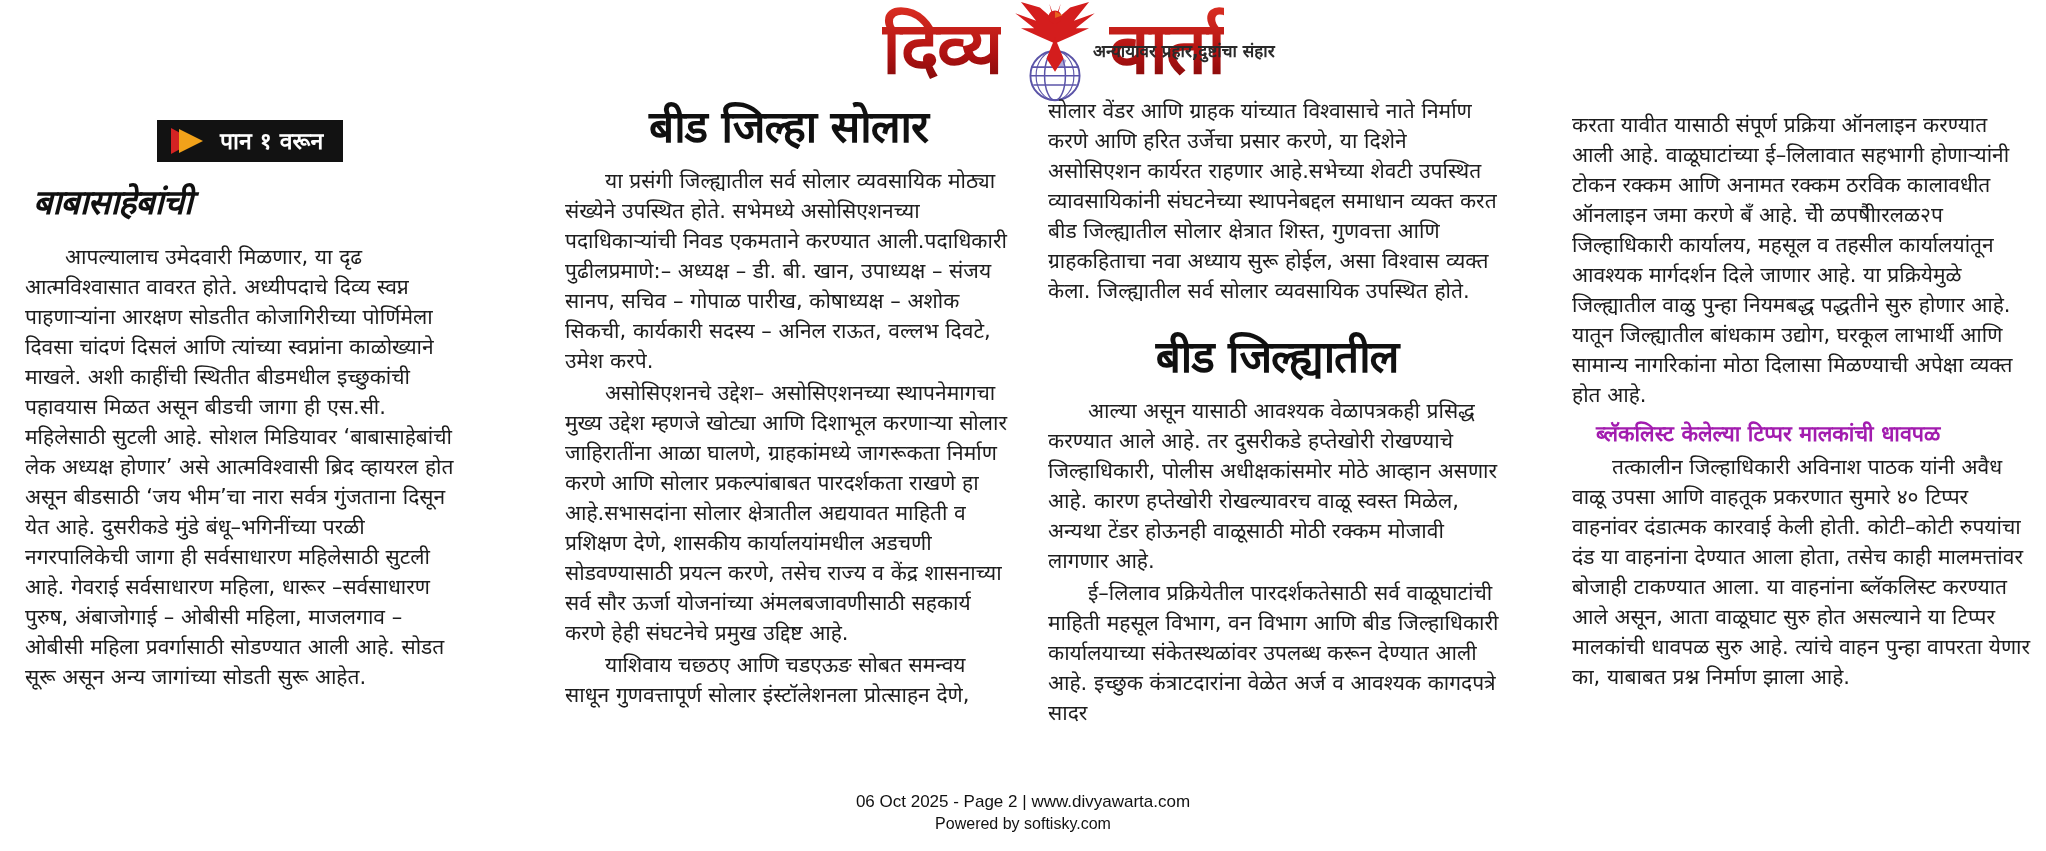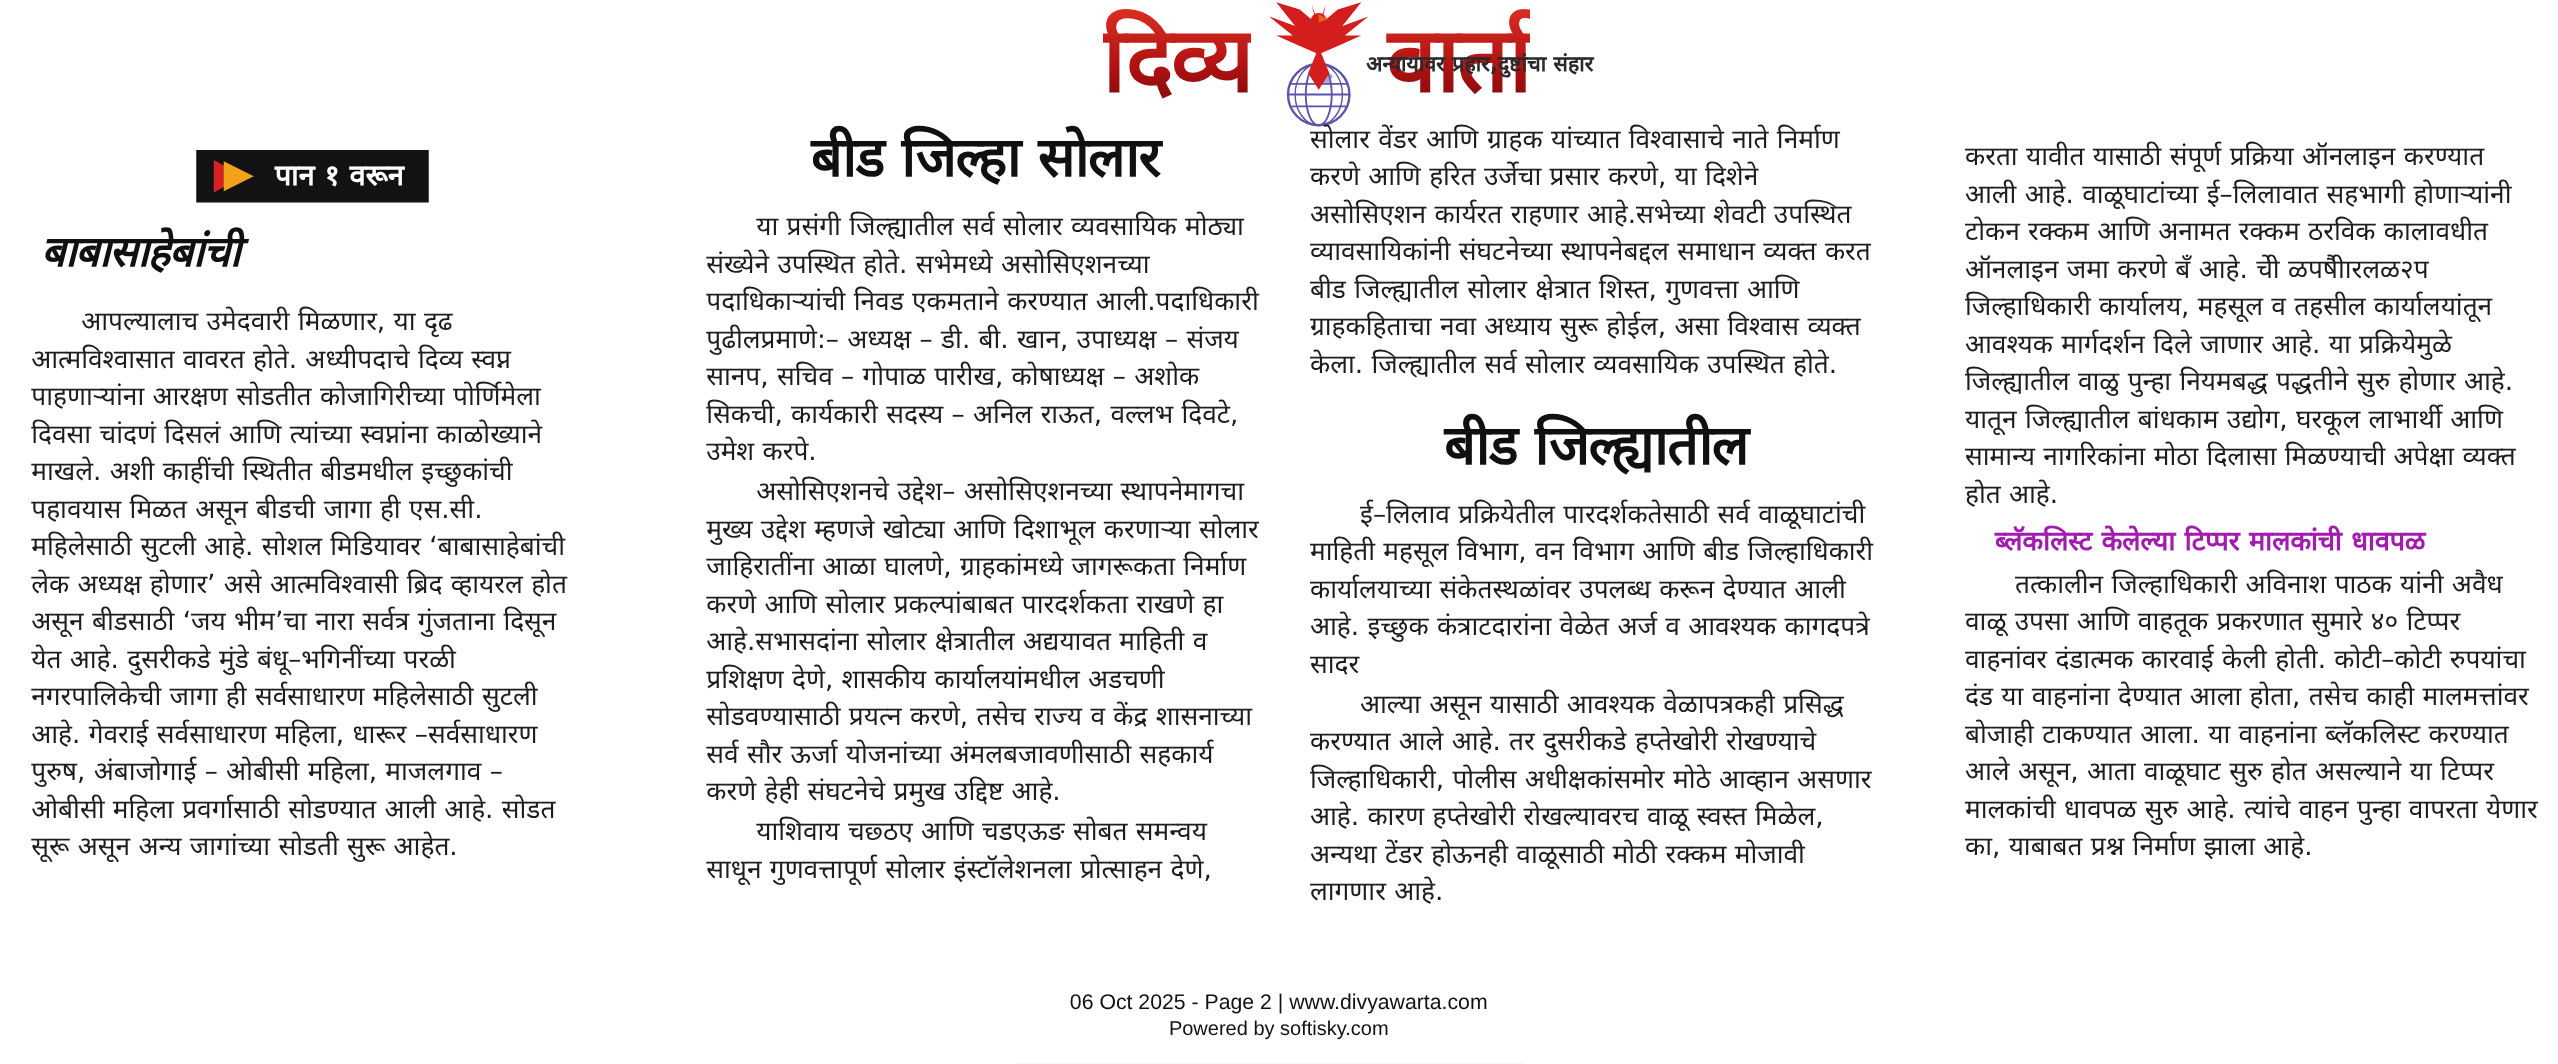--- a/index.html
+++ b/index.html
@@ -121,22 +121,22 @@
   <div class="col col2">
     <div class="headline-2">बीड जिल्हा सोलार</div>
     <p class="body-text indent">या प्रसंगी जिल्ह्यातील सर्व सोलार व्यवसायिक मोठ्या संख्येने उपस्थित होते. सभेमध्ये असोसिएशनच्या पदाधिकाऱ्यांची निवड एकमताने करण्यात आली.पदाधिकारी पुढीलप्रमाणे:– अध्यक्ष – डी. बी. खान, उपाध्यक्ष – संजय सानप, सचिव – गोपाळ पारीख, कोषाध्यक्ष – अशोक सिकची, कार्यकारी सदस्य – अनिल राऊत, वल्लभ दिवटे, उमेश करपे.</p>
     <p class="body-text indent">असोसिएशनचे उद्देश– असोसिएशनच्या स्थापनेमागचा मुख्य उद्देश म्हणजे खोट्या आणि दिशाभूल करणाऱ्या सोलार जाहिरातींना आळा घालणे, ग्राहकांमध्ये जागरूकता निर्माण करणे आणि सोलार प्रकल्पांबाबत पारदर्शकता राखणे हा आहे.सभासदांना सोलार क्षेत्रातील अद्ययावत माहिती व प्रशिक्षण देणे, शासकीय कार्यालयांमधील अडचणी सोडवण्यासाठी प्रयत्न करणे, तसेच राज्य व केंद्र शासनाच्या सर्व सौर ऊर्जा योजनांच्या अंमलबजावणीसाठी सहकार्य करणे हेही संघटनेचे प्रमुख उद्दिष्ट आहे.</p>
     <p class="body-text indent">याशिवाय चछ्ठए आणि चडएऊङ सोबत समन्वय साधून गुणवत्तापूर्ण सोलार इंस्टॉलेशनला प्रोत्साहन देणे,</p>
   </div>
 
   <div class="col col3">
     <p class="body-text">सोलार वेंडर आणि ग्राहक यांच्यात विश्वासाचे नाते निर्माण करणे आणि हरित उर्जेचा प्रसार करणे, या दिशेने असोसिएशन कार्यरत राहणार आहे.सभेच्या शेवटी उपस्थित व्यावसायिकांनी संघटनेच्या स्थापनेबद्दल समाधान व्यक्त करत बीड जिल्ह्यातील सोलार क्षेत्रात शिस्त, गुणवत्ता आणि ग्राहकहिताचा नवा अध्याय सुरू होईल, असा विश्वास व्यक्त केला. जिल्ह्यातील सर्व सोलार व्यवसायिक उपस्थित होते.</p>
     <div class="headline-3">बीड जिल्ह्यातील</div>
+    <p class="body-text indent">आल्या असून यासाठी आवश्यक वेळापत्रकही प्रसिद्ध करण्यात आले आहे. तर दुसरीकडे हप्तेखोरी रोखण्याचे जिल्हाधिकारी, पोलीस अधीक्षकांसमोर मोठे आव्हान असणार आहे. कारण हप्तेखोरी रोखल्यावरच वाळू स्वस्त मिळेल, अन्यथा टेंडर होऊनही वाळूसाठी मोठी रक्कम मोजावी लागणार आहे.</p>
     <p class="body-text indent">ई–लिलाव प्रक्रियेतील पारदर्शकतेसाठी सर्व वाळूघाटांची माहिती महसूल विभाग, वन विभाग आणि बीड जिल्हाधिकारी कार्यालयाच्या संकेतस्थळांवर उपलब्ध करून देण्यात आली आहे. इच्छुक कंत्राटदारांना वेळेत अर्ज व आवश्यक कागदपत्रे सादर</p>
-    <p class="body-text indent">आल्या असून यासाठी आवश्यक वेळापत्रकही प्रसिद्ध करण्यात आले आहे. तर दुसरीकडे हप्तेखोरी रोखण्याचे जिल्हाधिकारी, पोलीस अधीक्षकांसमोर मोठे आव्हान असणार आहे. कारण हप्तेखोरी रोखल्यावरच वाळू स्वस्त मिळेल, अन्यथा टेंडर होऊनही वाळूसाठी मोठी रक्कम मोजावी लागणार आहे.</p>
   </div>
 
   <div class="col col4">
     <p class="body-text">करता यावीत यासाठी संपूर्ण प्रक्रिया ऑनलाइन करण्यात आली आहे. वाळूघाटांच्या ई–लिलावात सहभागी होणाऱ्यांनी टोकन रक्कम आणि अनामत रक्कम ठरविक कालावधीत ऑनलाइन जमा करणे बँ आहे. चेी ळपषैीारलळ२प जिल्हाधिकारी कार्यालय, महसूल व तहसील कार्यालयांतून आवश्यक मार्गदर्शन दिले जाणार आहे. या प्रक्रियेमुळे जिल्ह्यातील वाळु पुन्हा नियमबद्ध पद्धतीने सुरु होणार आहे. यातून जिल्ह्यातील बांधकाम उद्योग, घरकूल लाभार्थी आणि सामान्य नागरिकांना मोठा दिलासा मिळण्याची अपेक्षा व्यक्त होत आहे.</p>
     <div class="subhead">ब्लॅकलिस्ट केलेल्या टिप्पर मालकांची धावपळ</div>
     <p class="body-text indent">तत्कालीन जिल्हाधिकारी अविनाश पाठक यांनी अवैध वाळू उपसा आणि वाहतूक प्रकरणात सुमारे ४० टिप्पर वाहनांवर दंडात्मक कारवाई केली होती. कोटी–कोटी रुपयांचा दंड या वाहनांना देण्यात आला होता, तसेच काही मालमत्तांवर बोजाही टाकण्यात आला. या वाहनांना ब्लॅकलिस्ट करण्यात आले असून, आता वाळूघाट सुरु होत असल्याने या टिप्पर मालकांची धावपळ सुरु आहे. त्यांचे वाहन पुन्हा वापरता येणार का, याबाबत प्रश्न निर्माण झाला आहे.</p>
   </div>
 
   <div class="footer">
     <div class="footer-line1"><span>06 Oct 2025 - Page 2 | </span><span class="link">www.divyawarta.com</span></div>

